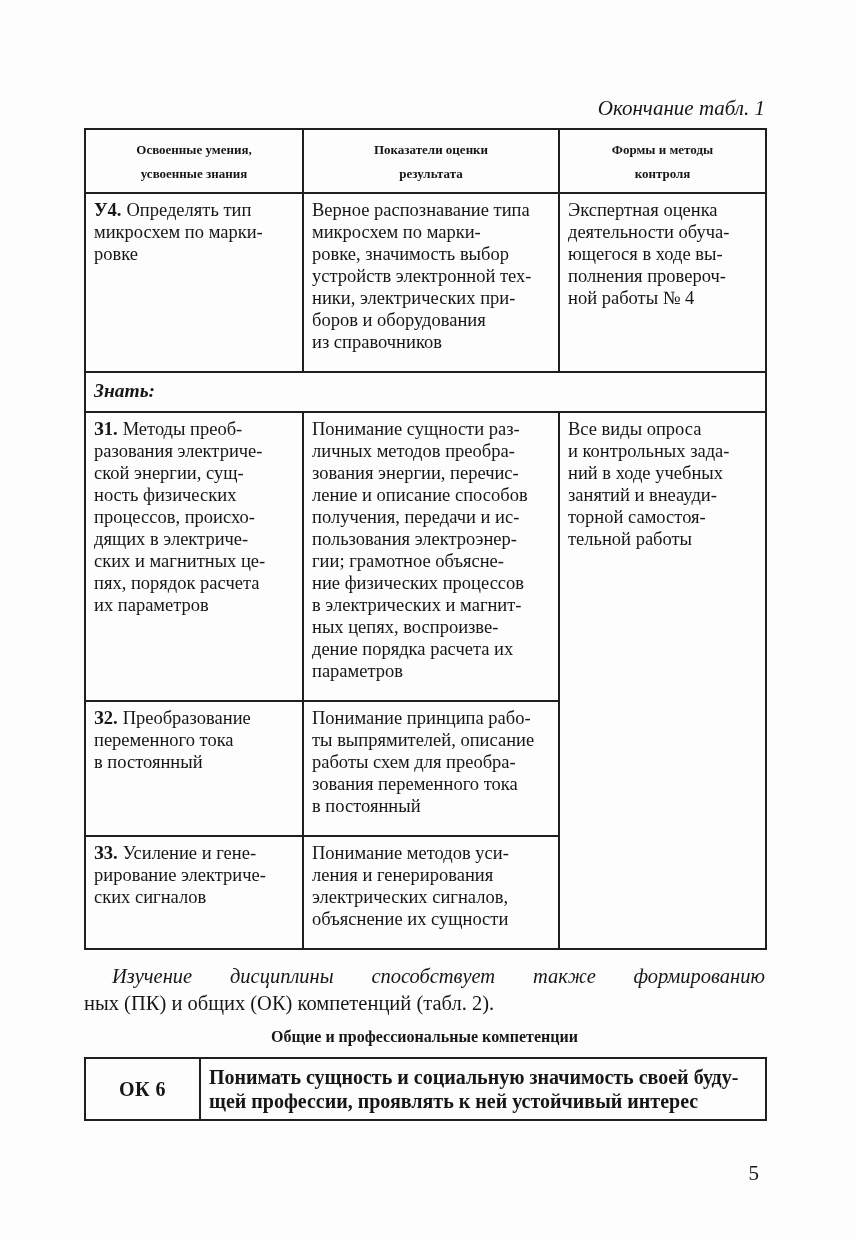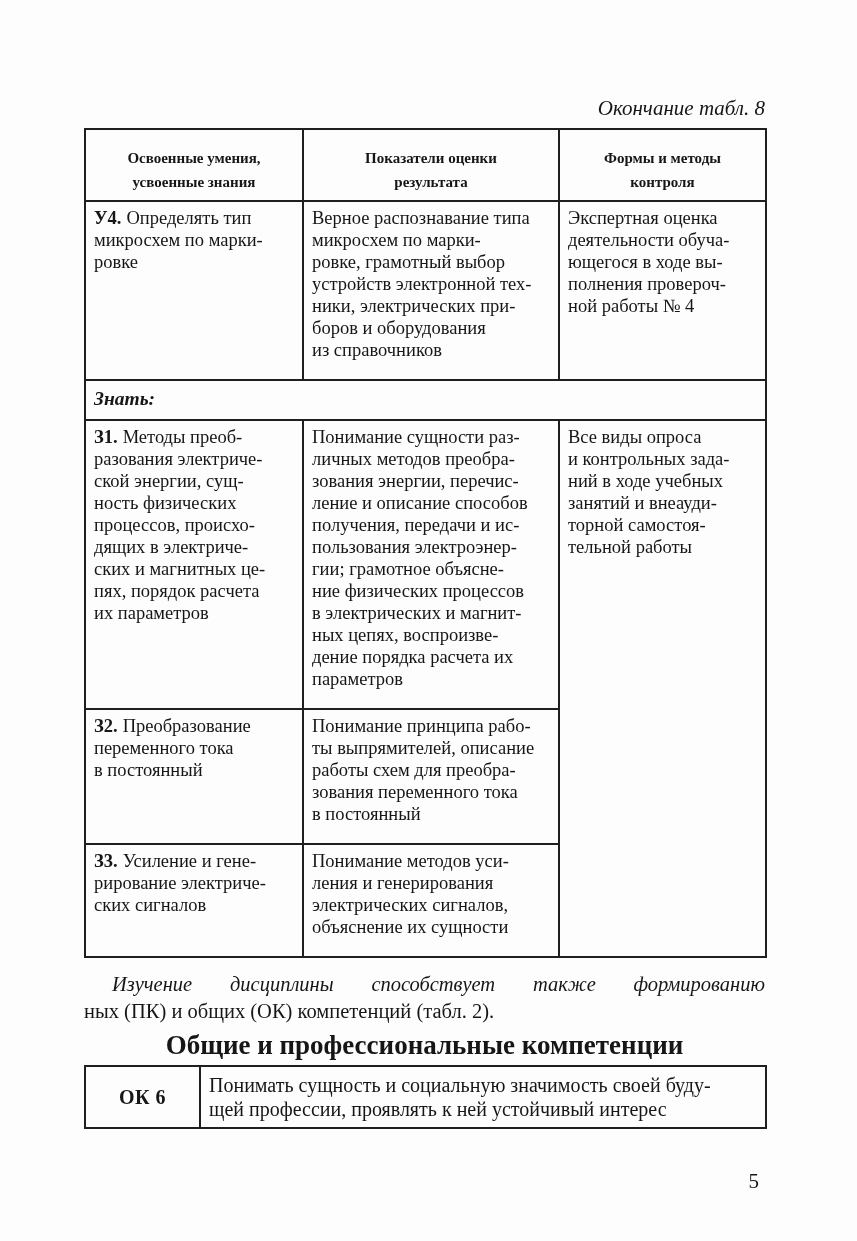--- a/index.html
+++ b/index.html
@@ -18,23 +18,23 @@
     text-align: right;
     margin-bottom: 9px;
   }
 
   
   table { border-collapse: collapse; table-layout: fixed; width: 681px; }
   td, th { border: 2px solid #1f1f1f; vertical-align: top; }
 
   .t1 { font-size: 18.5px; line-height: 22px; }
   .t1 th {
-    font-size: 15px; line-height: 24px;
+    font-size: 13px; line-height: 24px;
     font-weight: bold; text-align: center; vertical-align: middle;
-    padding: 16px 4px 6px 4px;
+    padding: 8px 4px 6px 4px;
     white-space: pre-line;
   }
   .t1 td { padding: 5px 8px 18px 8px; text-align: left; }
   .num { font-weight: bold; margin-right: 5px; }
   .ml { white-space: pre-line; }
   .section-row td {
     font-weight: bold; font-style: italic;
     font-size: 19.5px;
     padding: 7px 8px 9px 8px;
     margin-top: 44px;
@@ -45,42 +45,42 @@
   .pline { display: block; text-align: justify; text-align-last: justify; }
   .pline.first { text-indent: 28px; font-style: italic; }
   .pline.last { text-align: right; text-align-last: left; }
 
   
   .table2-caption {
     font-style: italic; font-size: 21px; line-height: 25px;
     text-align: right; margin-top: 2px;
   }
   .table2-title {
-    font-weight: bold; font-size: 27px; line-height: 26px;
+    font-weight: bold; font-size: 16px; line-height: 26px;
     text-align: center; margin-top: 7px;
   }
   .t2 { margin-top: 7px; font-size: 20px; line-height: 24px; }
-  .t2 td { padding: 6px 8px; }
+  .t2 td { padding: 6px 8px; font-weight: bold; }
   .t2 td.code {
     font-weight: bold; text-align: center; vertical-align: middle;
     letter-spacing: 0.5px;
   }
 
   .page-number {
     margin-top: 40px;
     font-size: 21px; line-height: 24px;
     text-align: right; padding-right: 6px;
   }
 </style>
 </head>
 <body>
 
 <div class="page">
 
-  <div class="continuation-note">Окончание табл. 8</div>
+  <div class="continuation-note">Окончание табл. 1</div>
 
   <table class="t1">
     <colgroup>
       <col style="width:218px">
         <col style="width:256px">
         <col style="width:207px">
     </colgroup>
     <tbody>
         <tr>
       <th>Освоенные умения,
@@ -89,21 +89,21 @@
 результата</th>
       <th>Формы и методы
 контроля</th>
     </tr>
     <tr>
       <td><span class="num">У4.</span><span class="ml">Определять тип
 микросхем по марки-
 ровке</span></td>
       <td><span class="ml">Верное распознавание типа
 микросхем по марки-
-ровке, грамотный выбор
+ровке, значимость выбор
 устройств электронной тех-
 ники, электрических при-
 боров и оборудования
 из справочников</span></td>
       <td><span class="ml">Экспертная оценка
 деятельности обуча-
 ющегося в ходе вы-
 полнения провероч-
 ной работы № 4</span></td>
     </tr>

